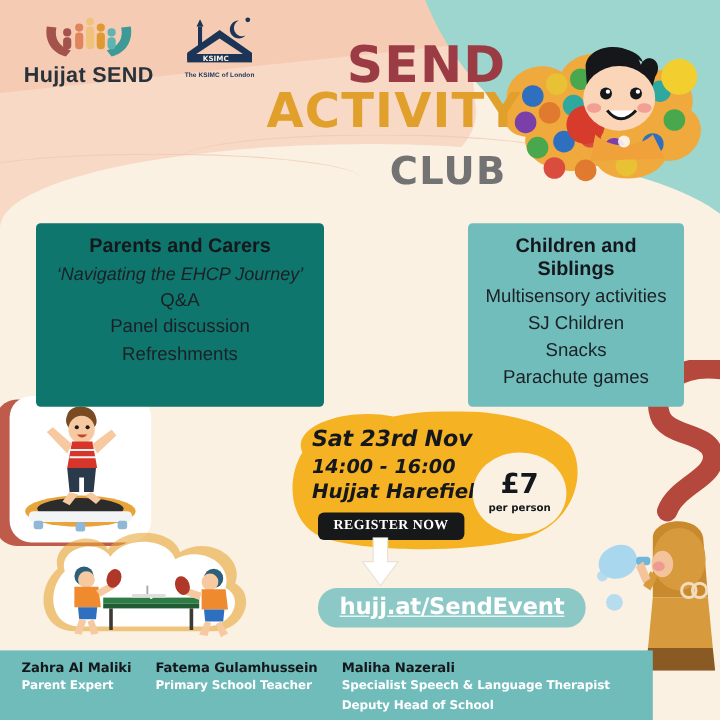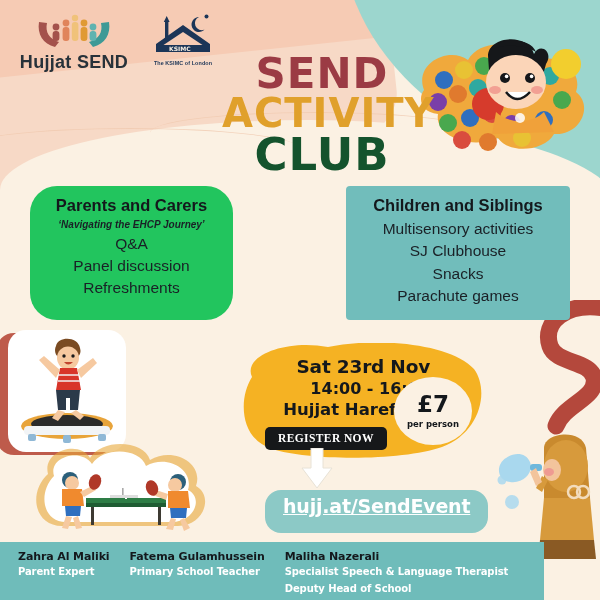--- a/index.html
+++ b/index.html
@@ -47,72 +47,72 @@
   .logos{position:absolute;left:18px;top:8px;display:flex;align-items:flex-start;gap:15px;z-index:20;}
   .logo-send{display:flex;flex-direction:column;align-items:center;width:112px;}
   .logo-send-mark{position:relative;width:78px;height:42px;}
   .logo-send-name{
     font-weight:bold;font-size:18px;color:#27323A;letter-spacing:.3px;margin-top:2px;
   }
   .logo-ksimc{display:flex;flex-direction:column;align-items:center;width:76px;padding-top:4px;}
   .logo-ksimc-name{font-size:5.4px;font-weight:bold;color:#1C3557;margin-top:2px;letter-spacing:.1px;}
 
   
-  .headline{position:absolute;left:222px;top:54px;width:200px;z-index:15;text-align:center;}
+  .headline{position:absolute;left:222px;top:34px;width:200px;z-index:15;text-align:right;}
   .headline div{
     font-weight:bold;line-height:.94;letter-spacing:1px;
     font-family:"DejaVu Sans", sans-serif;
   }
   .h-send{font-size:42px;color:#9B3B44;}
   .h-activity{font-size:40px;color:#E0A02B;margin-top:2px;}
-  .h-club{font-size:45px;color:#14532d;margin-top:1px;}
+  .h-club{font-size:32px;color:#737373;margin-top:14px;}
 
   
   .ballpit{position:absolute;right:-4px;top:28px;width:200px;height:130px;z-index:14;}
 
   
   .boxes{position:absolute;top:186px;left:0;width:600px;display:flex;justify-content:space-between;padding:0 30px;box-sizing:border-box;z-index:16;}
   .ibox{border-radius:4px;padding:10px 12px 12px;box-sizing:border-box;text-align:center;}
-  .ibox.left{width:203px;background:#22c55e;border-radius:27px;}
-  .ibox.right{width:224px;background:#71BDBB;}
+  .ibox.left{width:240px;background:#0f766e;}
+  .ibox.right{width:180px;background:#71BDBB;}
   .ibox h3{margin:0 0 3px;font-size:16.5px;font-weight:bold;color:#14181C;}
   .ibox p{margin:0;font-size:15.5px;color:#1A2026;line-height:1.45;}
-  .ibox p.italic{font-style:italic;font-size:10px;font-weight:bold;}
+  .ibox p.italic{font-style:italic;font-size:15px;}
 
   
   .tramp-shadow{position:absolute;left:-4px;top:333px;width:118px;height:122px;background:#BE5B4B;border-radius:18px;z-index:9;}
   .tramp-card{position:absolute;left:8px;top:330px;width:118px;height:122px;background:#FFFFFF;border-radius:18px;z-index:10;overflow:hidden;}
 
   
   .cloud-wrap{position:absolute;left:18px;top:440px;width:210px;height:120px;z-index:10;}
 
   
   .blob{position:absolute;left:236px;top:343px;width:250px;height:118px;z-index:14;}
-  .blob-text{position:absolute;left:250px;top:356px;width:180px;text-align:right;z-index:16;
-    font-family:"DejaVu Sans", sans-serif;color:#14181C;}
+  .blob-text{position:absolute;left:260px;top:356px;width:180px;text-align:left;z-index:16;
+    font-family:"DejaVu Sans", sans-serif;color:#14181C;font-style:italic;}
   .blob-date{font-size:18.5px;font-weight:bold;letter-spacing:-.2px;}
   .blob-time{font-size:16px;font-weight:bold;margin-top:2px;}
   .blob-venue{font-size:16.5px;font-weight:bold;margin-top:2px;}
   .price-circle{
     position:absolute;left:394px;top:377px;width:78px;height:68px;border-radius:50%;
     background:#FBF1E3;display:flex;flex-direction:column;align-items:center;justify-content:center;z-index:17;
   }
   .price-amt{font-family:"DejaVu Sans", sans-serif;font-size:23px;font-weight:bold;color:#14181C;line-height:1;}
   .price-sub{font-family:"DejaVu Sans", sans-serif;font-size:8.5px;font-weight:bold;color:#14181C;margin-top:3px;}
 
   .reg-btn{
     position:absolute;left:265px;top:427px;z-index:18;background:#16181A;color:#FFFFFF;
     padding:5px 13px 6px;border-radius:5px;font-size:11.5px;font-weight:bold;letter-spacing:.4px;
     font-family:Liberation Serif, serif;
   }
   .arrow{position:absolute;left:300px;top:448px;z-index:18;}
 
   .urlpill{
     position:absolute;left:265px;top:490px;z-index:18;background:#8CC9C6;
-    padding:5px 18px 16px;border-radius:16px;
+    padding:5px 18px 6px;border-radius:16px;
   }
   .urlpill span{
     font-family:"DejaVu Sans", sans-serif;font-size:19px;font-weight:bold;color:#FFFFFF;
     text-decoration:underline;letter-spacing:-.2px;
   }
 
   
   .bubblekid{position:absolute;right:4px;top:424px;width:110px;height:135px;z-index:11;}
 
   
@@ -229,21 +229,21 @@
       <h3>Parents and Carers</h3>
       <p class="italic">‘Navigating the EHCP Journey’</p>
       <p>Q&amp;A</p>
       <p>Panel discussion</p>
       <p>Refreshments</p>
     </div>
 
     <div class="ibox right">
       <h3>Children and Siblings</h3>
       <p>Multisensory activities</p>
-      <p>SJ Clubhouse</p>
+      <p>SJ Children</p>
       <p>Snacks</p>
       <p>Parachute games</p>
     </div>
   </div>
 
   <div class="tramp-shadow"></div>
   <div class="tramp-card">
     <svg width="118" height="122" viewBox="0 0 118 122">
       <ellipse cx="59" cy="96" rx="46" ry="13" fill="#E8A43A"></ellipse>
       <ellipse cx="59" cy="94" rx="36" ry="9" fill="#2B2B2B"></ellipse>

